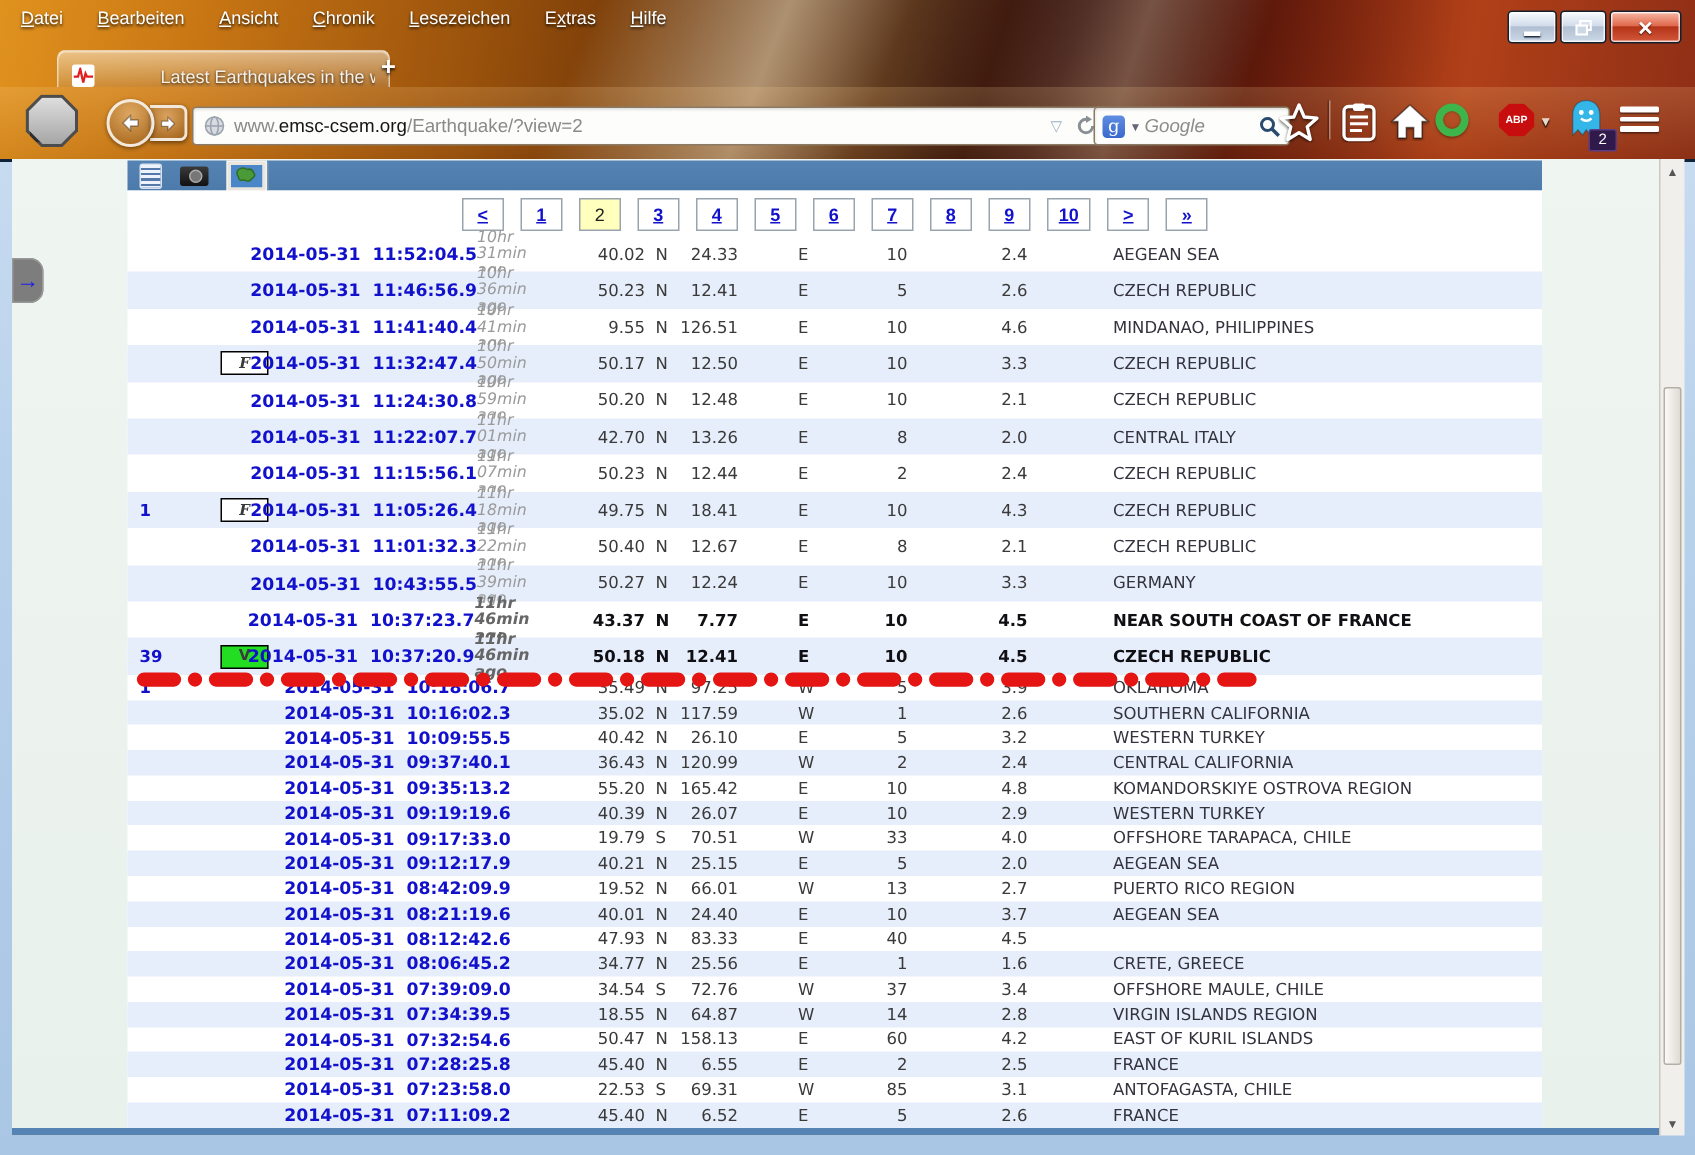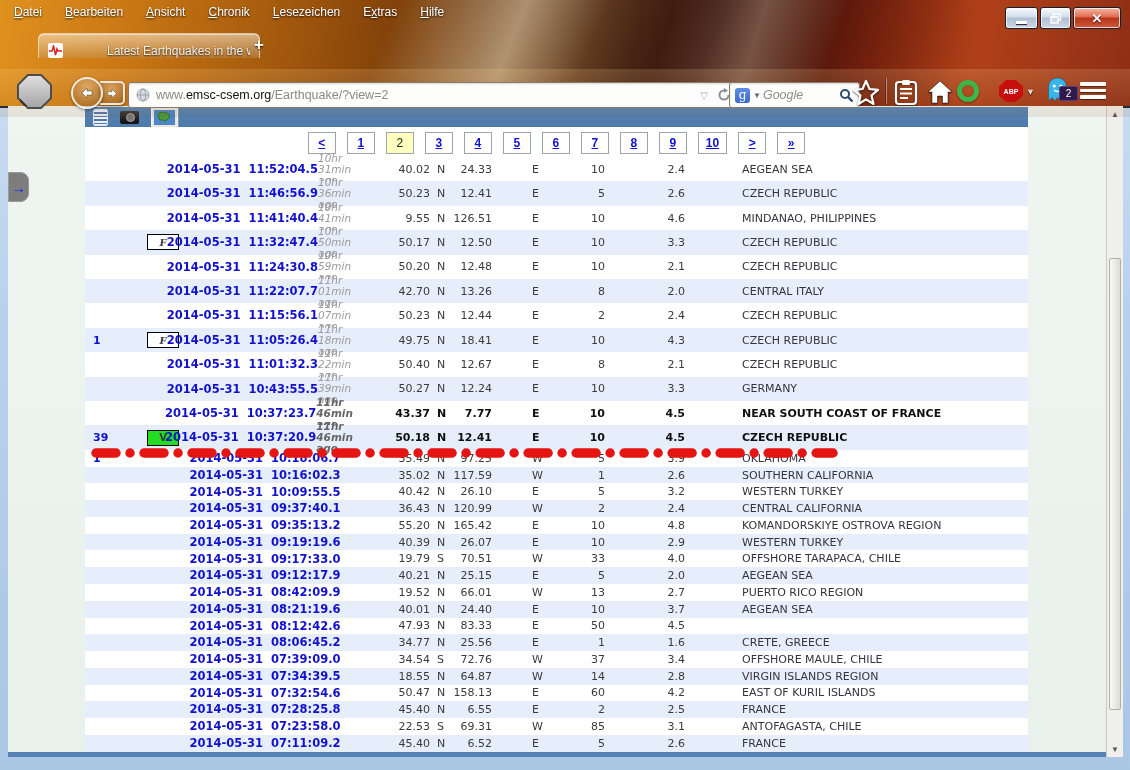--- a/index.html
+++ b/index.html
@@ -35,21 +35,21 @@
     background:linear-gradient(rgba(252,244,226,.55),rgba(196,156,104,.35));
     border:1px solid rgba(255,255,255,.55);border-bottom:none;
     display:flex;align-items:flex-end;padding:0 9px;box-shadow:inset 0 1px 0 rgba(255,255,255,.45);gap:37px;}
   .favicon{width:15px;height:15px;background:#fff;border-radius:2px;margin-right:7px;
     display:flex;align-items:center;justify-content:center;flex:none;}
   .tab-title{color:#f5efe6;font-size:12px;text-shadow:0 1px 2px rgba(0,0,0,.8);
     white-space:nowrap;overflow:hidden;}
   .newtab{position:absolute;left:254px;top:2px;color:#fff;font-size:17px;font-weight:bold;
     text-shadow:0 1px 2px rgba(0,0,0,.8);}
   
-  .navbar{position:absolute;left:0;top:69px;width:1130px;height:48px;
+  .navbar{position:absolute;left:0;top:58px;width:1130px;height:48px;
     background:linear-gradient(rgba(255,214,150,.18),rgba(120,60,20,.10));z-index:2;}
   .octagon{position:absolute;left:17px;top:5px;width:35px;height:35px;
     clip-path:polygon(30% 0,70% 0,100% 30%,100% 70%,70% 100%,30% 100%,0 70%,0 30%);
     background:#4c4c4c;}
   .octagon .inner{position:absolute;inset:2px;
     clip-path:polygon(30% 0,70% 0,100% 30%,100% 70%,70% 100%,30% 100%,0 70%,0 30%);
     background:linear-gradient(#dedede,#a6a6a6);}
   .octagon .notch{position:absolute;left:3px;bottom:3px;width:13px;height:13px;
     background:#2e2e2e;clip-path:polygon(0 100%,55% 100%,0 45%);}
   .navbtn{position:absolute;display:flex;align-items:center;justify-content:center;
@@ -649,21 +649,21 @@
     <span class="c-count"></span>
 
     <span class="c-date">
       <span class="dt">2014-05-31&nbsp;&nbsp;08:12:42.6</span>
 
     </span>
     <span class="c-lat">47.93</span>
     <span class="c-ns">N</span>
     <span class="c-lon">83.33</span>
     <span class="c-ew">E</span>
-    <span class="c-depth">50</span>
+    <span class="c-depth">40</span>
     <span class="c-mag">4.5</span>
   </div>
           <div class="row alt one">
     <span class="c-count"></span>
 
     <span class="c-date">
       <span class="dt">2014-05-31&nbsp;&nbsp;08:06:45.2</span>
 
     </span>
     <span class="c-lat">34.77</span>

